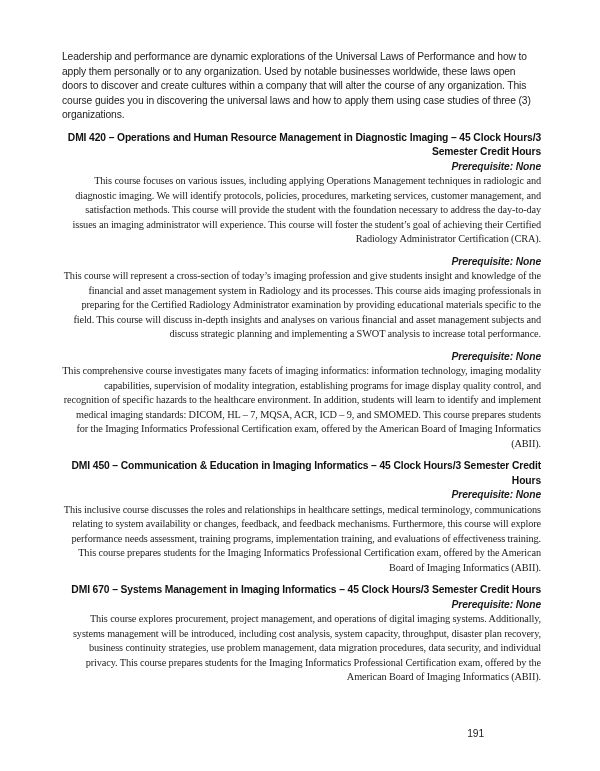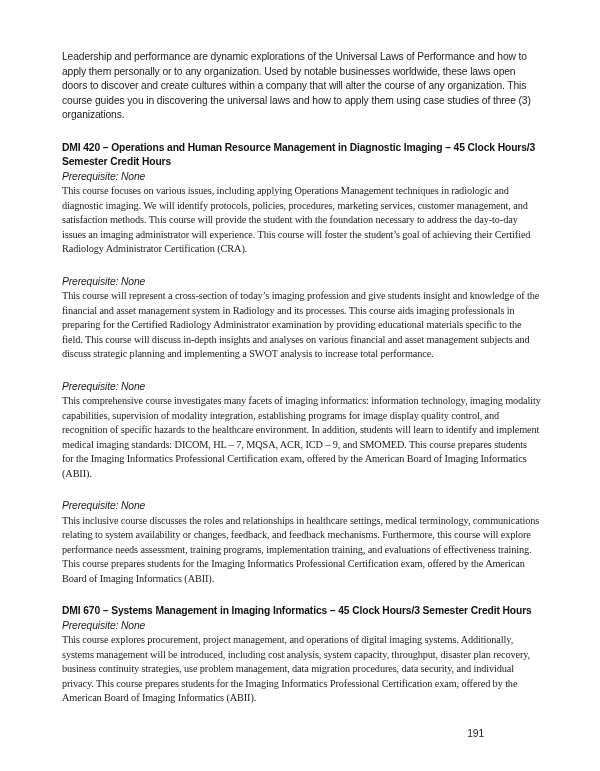--- a/index.html
+++ b/index.html
@@ -22,33 +22,35 @@
   .content {
     position: absolute;
     top: 50px;
     left: 62px;
     width: 479px;
   }
   .para {
     margin: 0;
   }
   .course {
-    margin-top: 13px;
+    margin-top: 3px;
     padding-top: 5px;
+    text-align: right;
   }
   .course-title {
     margin: 0;
     font-size: 10.3px;
     line-height: 14.5px;
     font-weight: bold;
     color: #111111;
   }
   .prereq {
     margin: 0;
     font-style: italic;
+    font-weight: bold;
   }
   .desc {
     margin: 0;
     font-family: Liberation Serif, serif;
   }
   .page-number {
     position: absolute;
     top: 727px;
     right: 64px;
     font-size: 10.3px;
@@ -73,20 +75,21 @@
       <p class="prereq">Prerequisite: None</p>
       <p class="desc">This course will represent a cross-section of today’s imaging profession and give students insight and knowledge of the financial and asset management system in Radiology and its processes. This course aids imaging professionals in preparing for the Certified Radiology Administrator examination by providing educational materials specific to the field. This course will discuss in-depth insights and analyses on various financial and asset management subjects and discuss strategic planning and implementing a SWOT analysis to increase total performance.</p>
     </section>
 
     <section class="course">
       <p class="prereq">Prerequisite: None</p>
       <p class="desc">This comprehensive course investigates many facets of imaging informatics: information technology, imaging modality capabilities, supervision of modality integration, establishing programs for image display quality control, and recognition of specific hazards to the healthcare environment. In addition, students will learn to identify and implement medical imaging standards: DICOM, HL – 7, MQSA, ACR, ICD – 9, and SMOMED. This course prepares students for the Imaging Informatics Professional Certification exam, offered by the American Board of Imaging Informatics (ABII).</p>
     </section>
 
     <section class="course">
+      <h2 class="course-title">DMI 450 – Communication &amp; Education in Imaging Informatics – 45 Clock Hours/3 Semester Credit Hours</h2>
       <p class="prereq">Prerequisite: None</p>
       <p class="desc">This inclusive course discusses the roles and relationships in healthcare settings, medical terminology, communications relating to system availability or changes, feedback, and feedback mechanisms. Furthermore, this course will explore performance needs assessment, training programs, implementation training, and evaluations of effectiveness training. This course prepares students for the Imaging Informatics Professional Certification exam, offered by the American Board of Imaging Informatics (ABII).</p>
     </section>
 
     <section class="course">
       <h2 class="course-title">DMI 670 – Systems Management in Imaging Informatics – 45 Clock Hours/3 Semester Credit Hours</h2>
       <p class="prereq">Prerequisite: None</p>
       <p class="desc">This course explores procurement, project management, and operations of digital imaging systems. Additionally, systems management will be introduced, including cost analysis, system capacity, throughput, disaster plan recovery, business continuity strategies, use problem management, data migration procedures, data security, and individual privacy. This course prepares students for the Imaging Informatics Professional Certification exam, offered by the American Board of Imaging Informatics (ABII).</p>
     </section>
 

